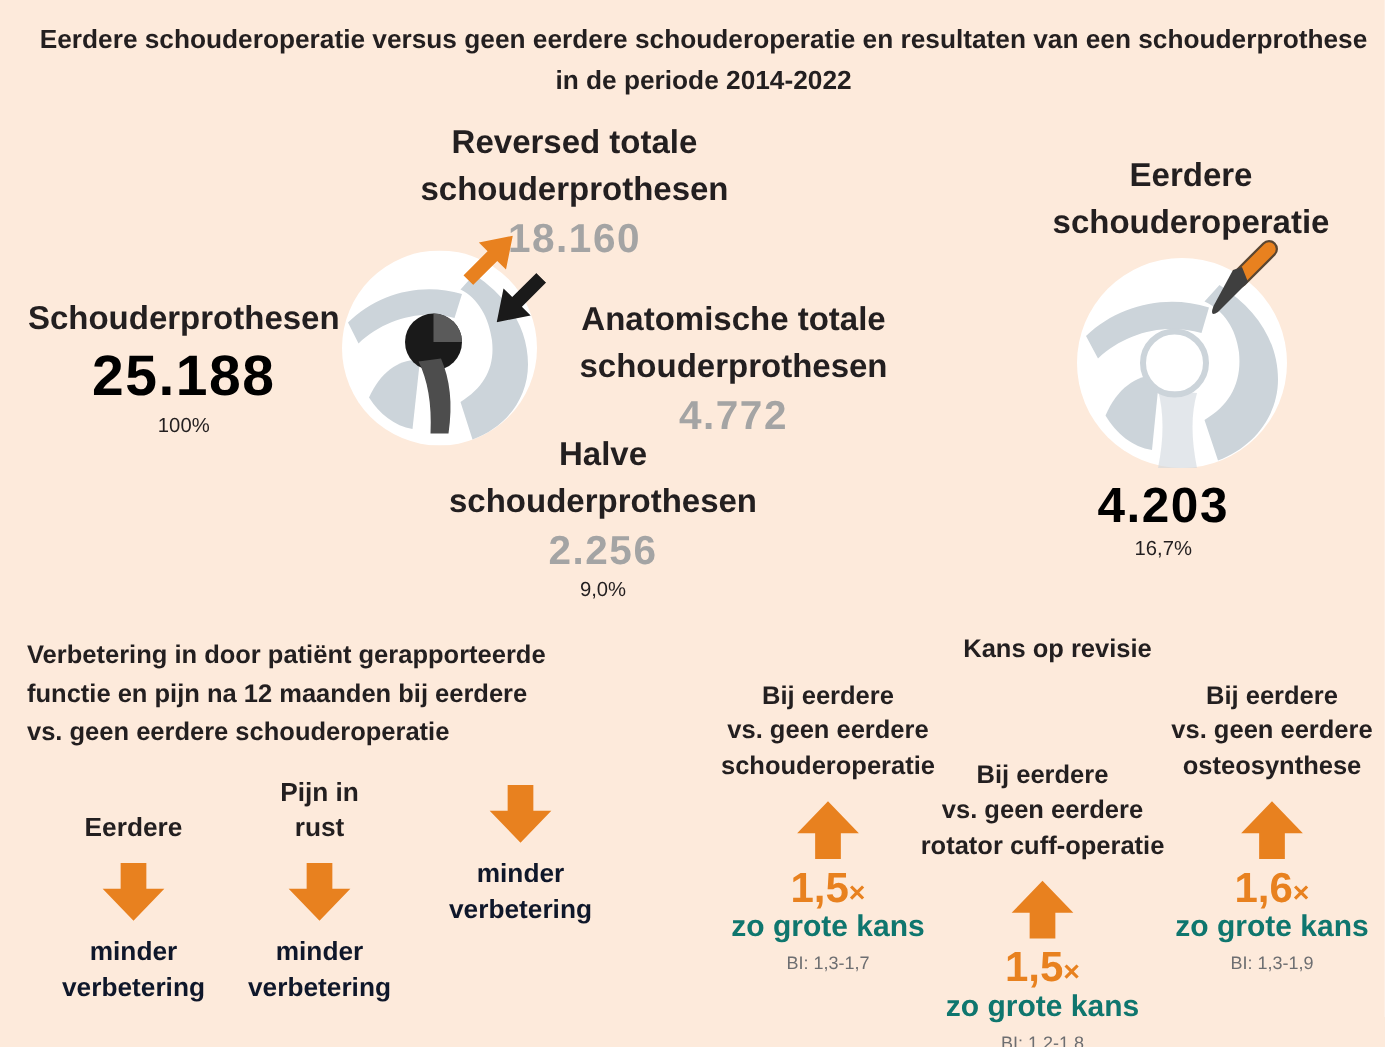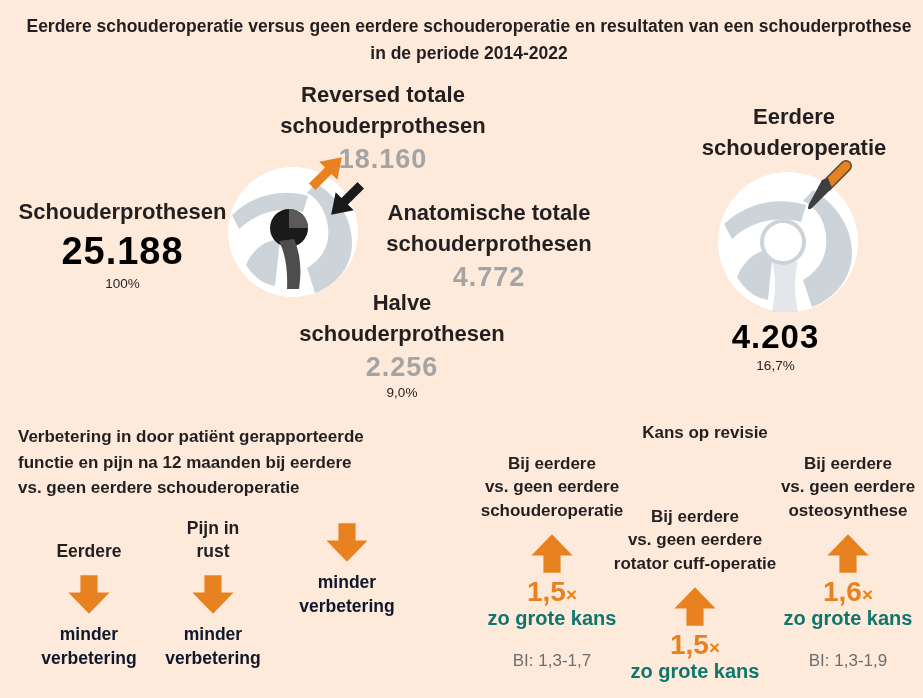--- a/index.html
+++ b/index.html
@@ -48,21 +48,21 @@
     position:absolute;left:605px;top:423px;width:200px;
     text-align:center;font-size:17px;font-weight:700;
   }
   .rev-col{position:absolute;text-align:center;}
   .rev-col .lbl{font-size:17px;font-weight:700;line-height:1.38;}
   .rev-col .factor{
     color:#e8811f;font-size:28px;font-weight:700;line-height:1.05;margin-top:2px;
   }
   .rev-col .factor .times{font-size:19px;}
   .rev-col .caption{color:#0f766e;font-size:20px;font-weight:700;margin-top:0;}
-  .rev-col .ci{color:#6d6e71;font-size:17px;margin-top:21px;}
+  .rev-col .ci{color:#6d6e71;font-size:12px;margin-top:5px;}
   .block-arrow{display:block;margin:9px auto 2px auto;}
 </style>
 </head>
 <body>
 
 <div class="canvas">
 
   <div class="title">
     <div>Eerdere schouderoperatie versus geen eerdere schouderoperatie en resultaten van een schouderprothese</div>
     <div>in de periode 2014-2022</div>

